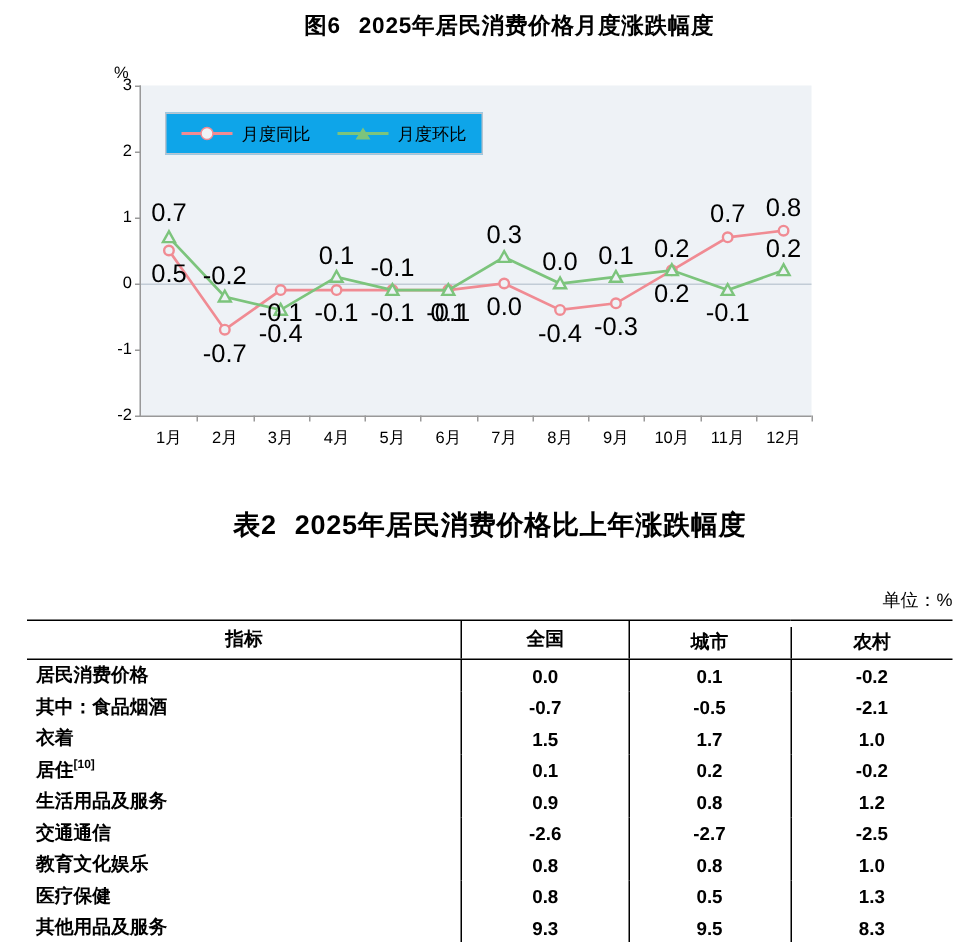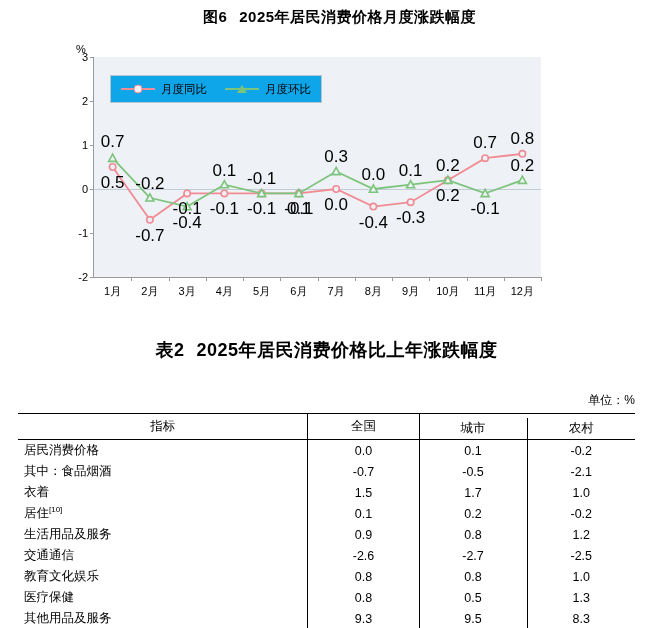--- a/index.html
+++ b/index.html
@@ -144,21 +144,21 @@
   }
   table.data {
     border-collapse: collapse;
     width: 617px;
     margin: 0 auto;
     font-size: 12.5px;
     font-family: "Liberation Sans", sans-serif;
   }
   table.data th, table.data td {
     padding: 2px 6px;
-    font-weight: normal;
+    font-weight: bold;
   }
   .bt { border-top: 1.4px solid #000; }
   .bb { border-bottom: 1.4px solid #000; }
   .bbthin { border-bottom: 1px solid #000; }
   .vl { border-left: 1px solid #000; }
   .c { text-align: center; }
   .l { text-align: left; }
   .ind1 { padding-left: 10px; }
   .ind2 { padding-left: 40px; }
   sup { font-size: 8px; vertical-align: super; }

